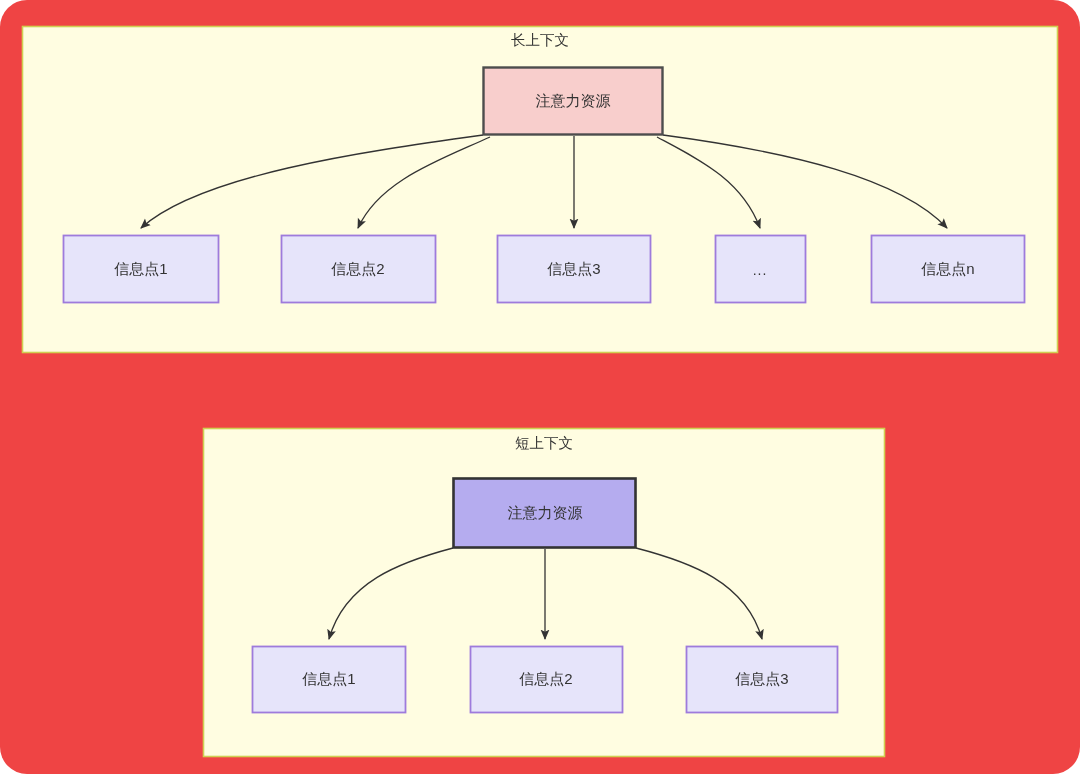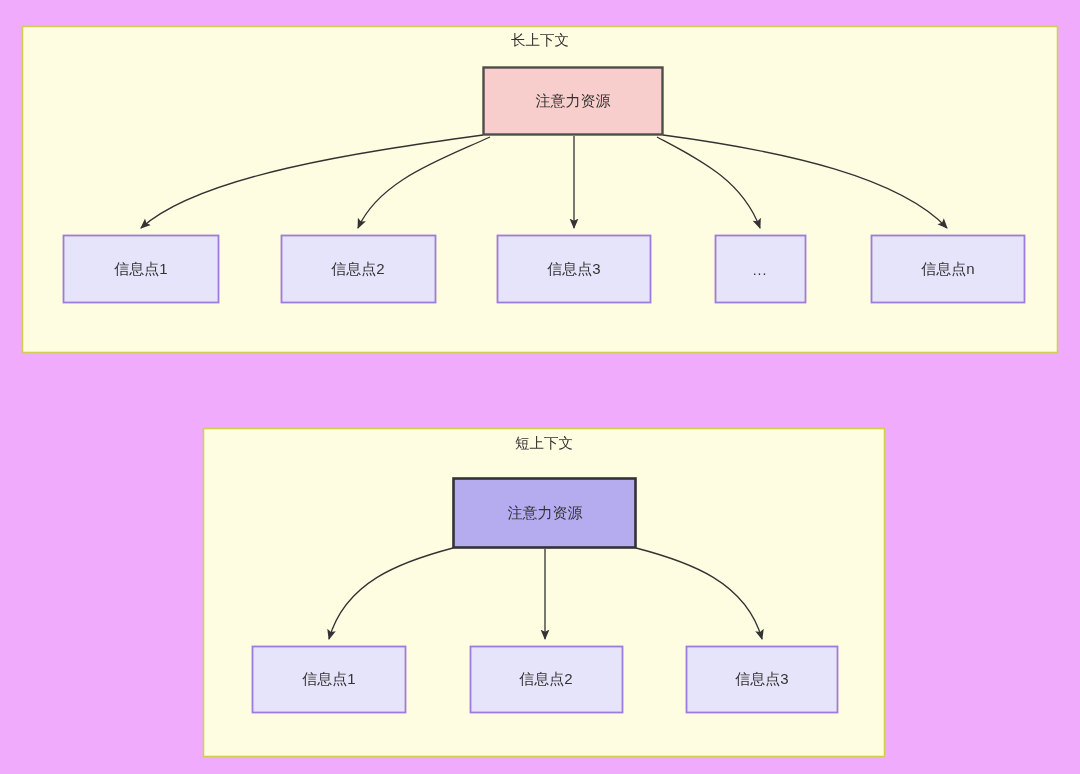--- a/index.html
+++ b/index.html
@@ -10,21 +10,22 @@
   body {
     width: 1080px;
     height: 774px;
     font-family: "Liberation Sans", "DejaVu Sans", sans-serif;
     overflow: hidden;
   }
   #canvas {
     position: relative;
     width: 1080px;
     height: 774px;
-    background: #f0abfc;
+    background: #ef4444;
+    border-radius: 27px;
   }
   svg.diagram {
     position: absolute;
     left: 0;
     top: 0;
     width: 1080px;
     height: 774px;
   }
   .node-label {
     font-family: "Liberation Sans", "DejaVu Sans", sans-serif;

